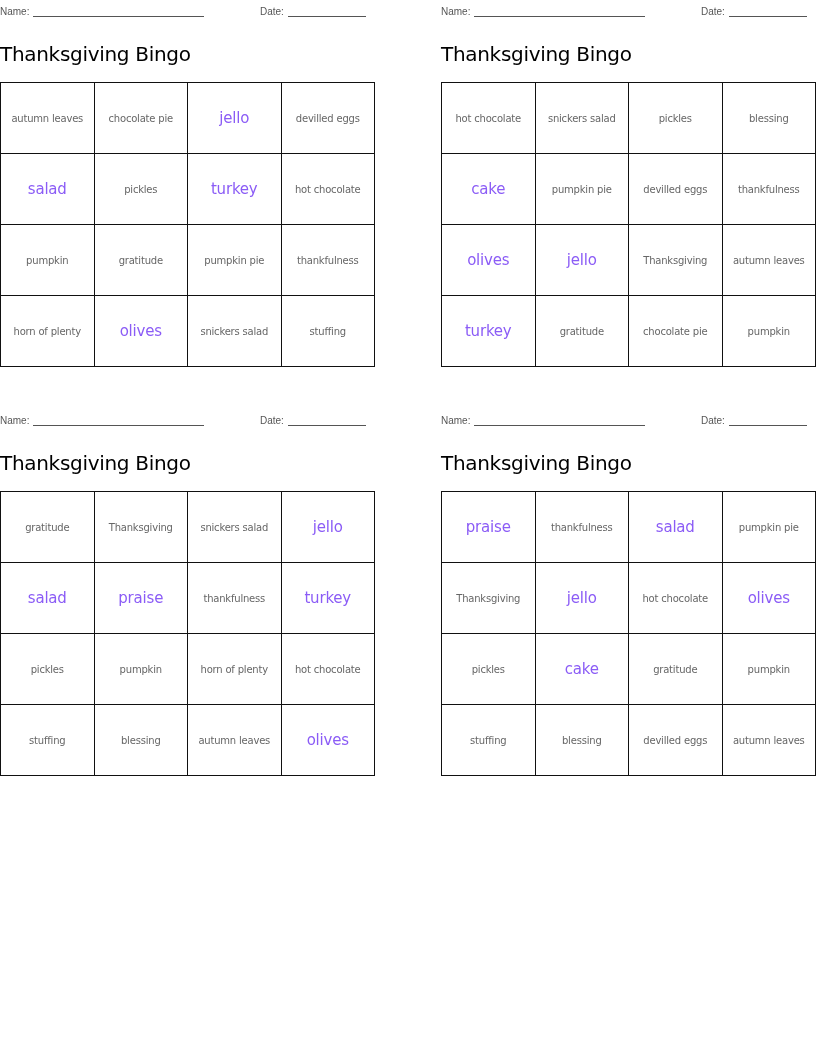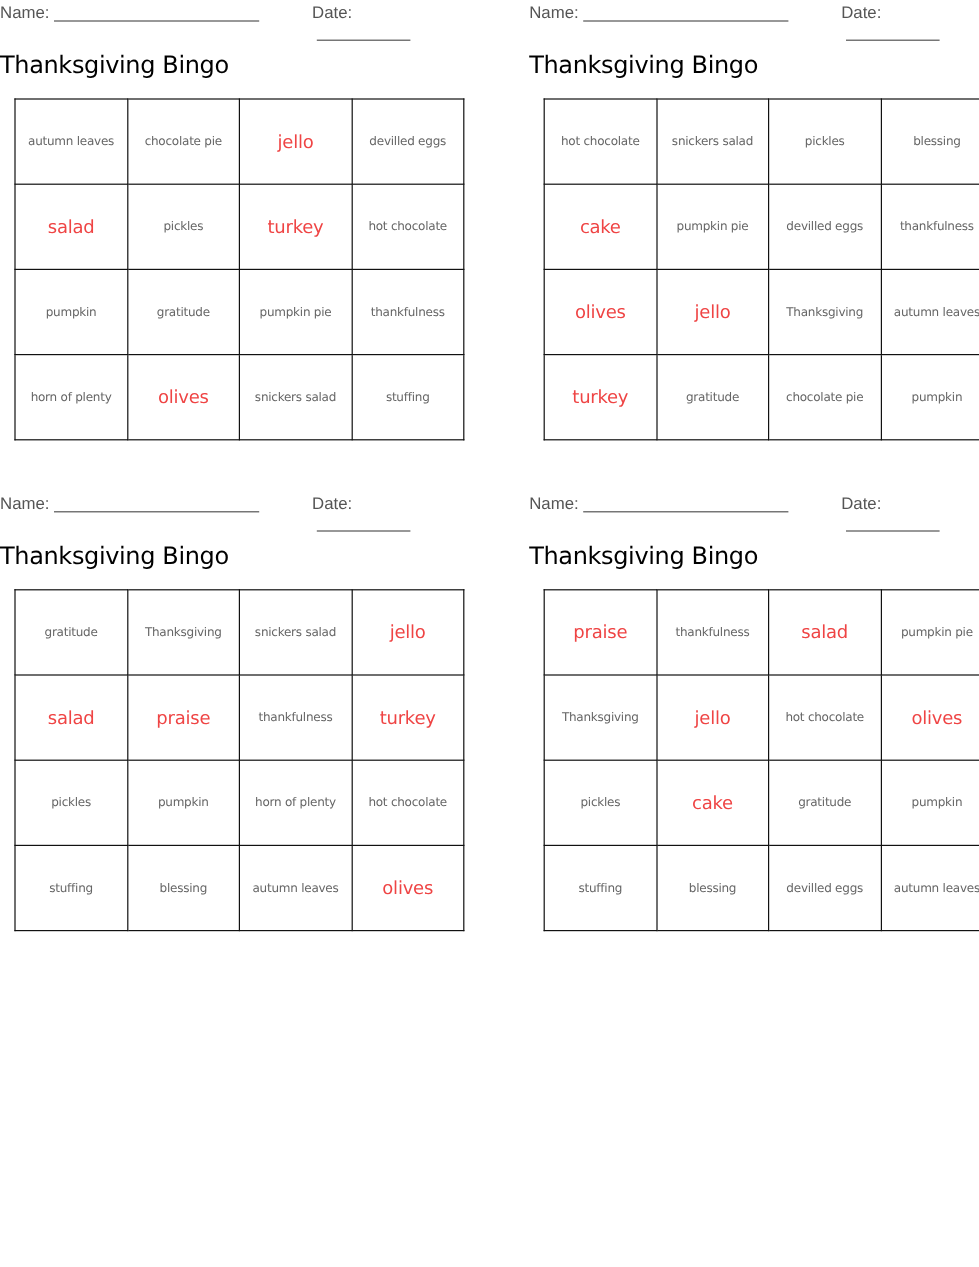--- a/index.html
+++ b/index.html
@@ -1,26 +1,26 @@
 <!DOCTYPE html>
 <html><head>
 <meta charset="utf-8">
 <style>
   html,body{margin:0;padding:0;background:#fff;}
   body{width:816px;height:1056px;position:relative;overflow:hidden;font-family:"DejaVu Sans",sans-serif;}
   .card{position:absolute;width:375px;height:360px;}
-  .hdr{position:absolute;top:2px;left:0;width:375px;height:18px;font-family:"Liberation Sans",sans-serif;font-size:14px;color:#555;}
+  .hdr{position:absolute;top:2px;left:0;width:375px;height:18px;font-family:"Liberation Sans",sans-serif;font-size:10px;color:#555;}
   .hdr .name{position:absolute;left:0;top:0;}
   .hdr .date{position:absolute;left:260px;top:0;}
   .uline{display:inline-block;border-bottom:1px solid #555;height:14px;vertical-align:bottom;margin-left:4px;}
   .title{position:absolute;top:42px;left:0;width:375px;text-align:left;font-family:"DejaVu Sans",sans-serif;font-size:20px;color:#000;letter-spacing:-0.3px;}
-  .grid{position:absolute;top:82px;left:0;width:375px;height:281px;box-sizing:border-box;border-collapse:collapse;margin-left:12px;}
+  .grid{position:absolute;top:82px;left:0;width:375px;height:281px;box-sizing:border-box;border-collapse:collapse;}
   .grid table{border-collapse:collapse;width:375px;height:281px;table-layout:fixed;}
   .grid td{border:1.5px solid #111;text-align:center;vertical-align:middle;color:#666;height:70px;padding:0;font-family:"DejaVu Sans",sans-serif;font-size:10px;letter-spacing:-0.2px;}
-  .grid td.big{font-size:15px;color:#ef4444;}
+  .grid td.big{font-size:15px;color:#8b5cf6;}
 </style>
 </head>
 <body>
 
 <div id="cards">
     <div class="card" style="left: 0px; top: 0px;">
       <div class="hdr">
         <span class="name"><span>Name:</span><span class="uline" style="width:171px"></span></span>
         <span class="date"><span>Date:</span><span class="uline" style="width:78px"></span></span>
       </div>

